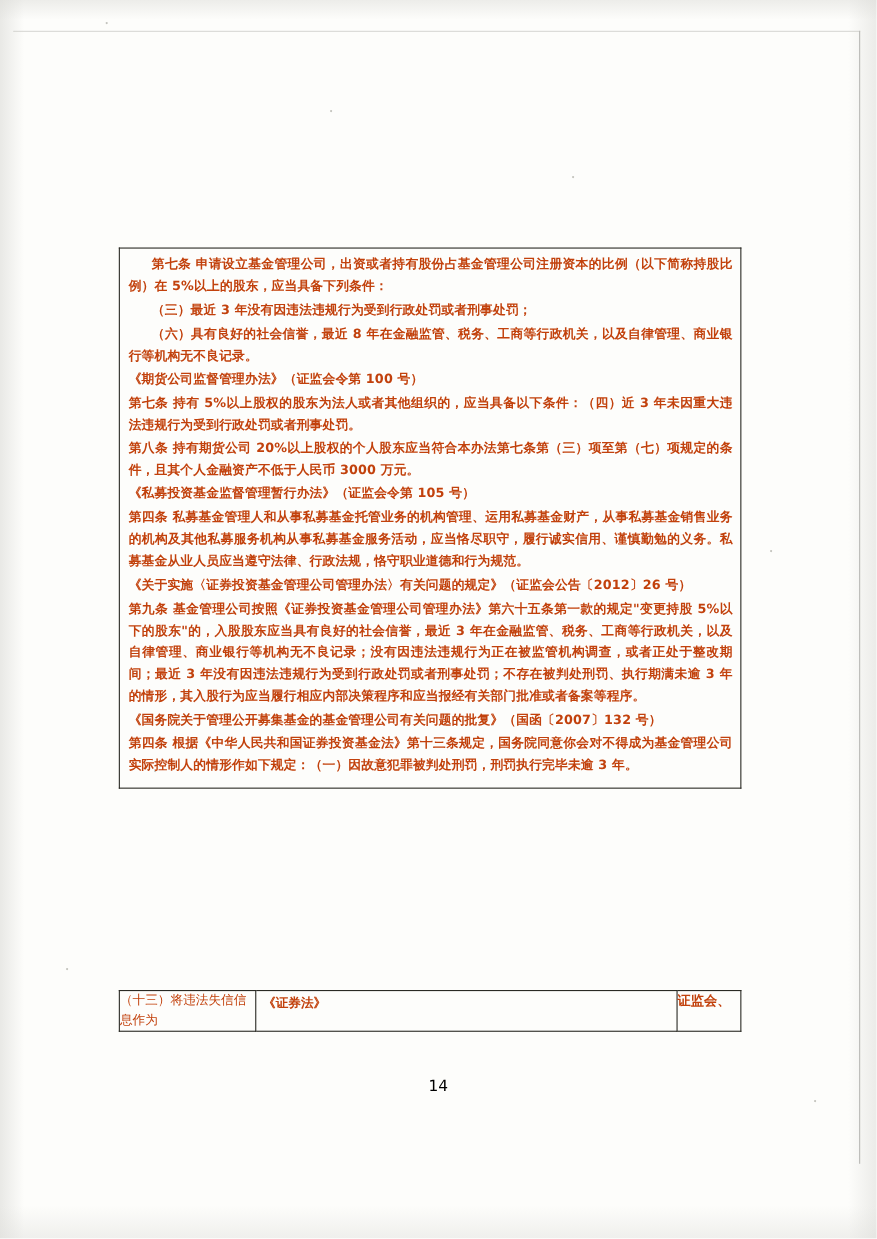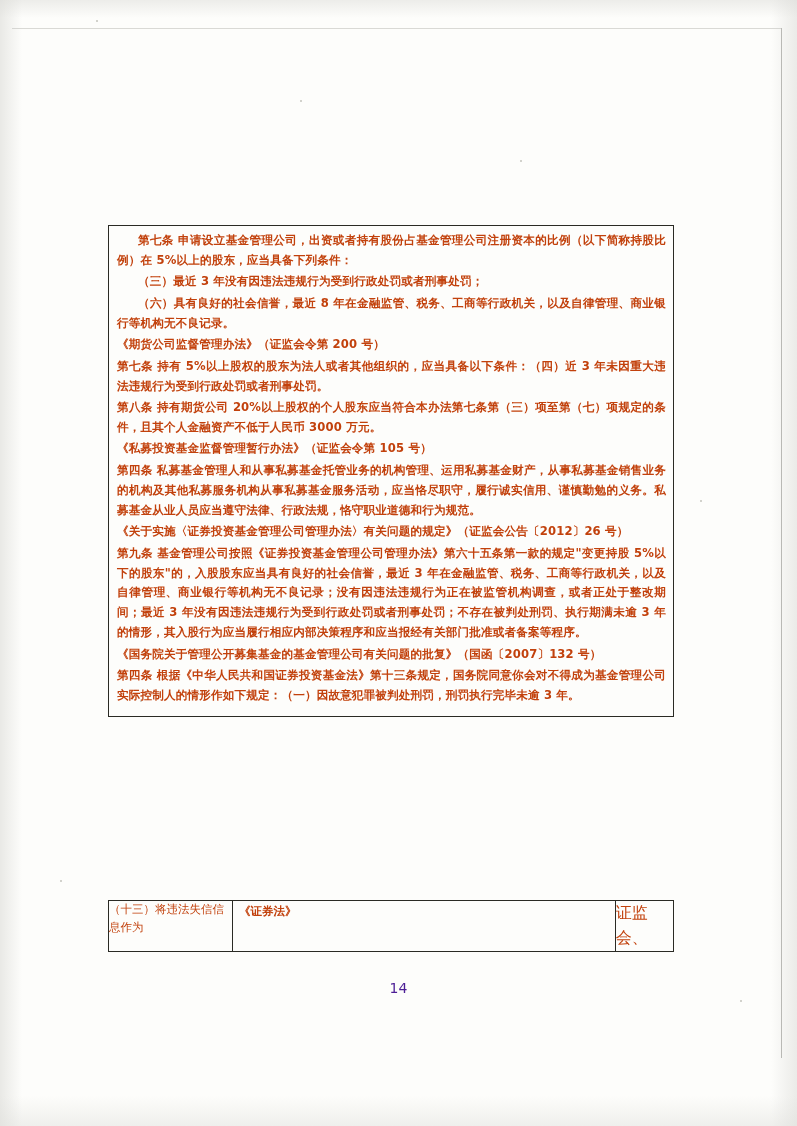--- a/index.html
+++ b/index.html
@@ -104,23 +104,23 @@
   .cell-left {
     width: 126px;
     padding: 6px 4px 6px 6px;
     font-size: 11.5px;
     line-height: 1.55;
     font-weight: normal;
   }
   .cell-right {
     width: 58px;
     padding: 6px 4px 6px 6px;
-    font-size: 16px;
+    font-size: 12px;
     line-height: 1.55;
-    font-weight: normal;
+    font-weight: bold;
   }
   .cell-wide {
     width: 566px;
   }
 
   p.para {
     margin: 0 0 1.5px 0;
     font-size: 11.6px;
     line-height: 1.72;
     font-weight: bold;
@@ -139,21 +139,21 @@
     letter-spacing: .15px;
   }
 
   .page-number {
     position: absolute;
     left: 0;
     top: 980px;
     width: 797px;
     text-align: center;
     font-size: 14px;
-    color: #4c1d95;
+    color: #000000;
     font-family: "DejaVu Sans", sans-serif;
   }
 
   
   .speck {
     position: absolute;
     background: #c3c3bd;
     border-radius: 50%;
   }
 </style>
@@ -184,21 +184,21 @@
   <div class="speck" style="left:740px;top:1000px;width:2px;height:2px;"></div>
 
   <table class="doc-table">
     <tbody>
       <tr>
         <td class="cell-wide">
           <div class="cell-main">
             <p class="para indent">第七条 申请设立基金管理公司，出资或者持有股份占基金管理公司注册资本的比例（以下简称持股比例）在 5%以上的股东，应当具备下列条件：</p>
             <p class="para indent">（三）最近 3 年没有因违法违规行为受到行政处罚或者刑事处罚；</p>
             <p class="para indent">（六）具有良好的社会信誉，最近 8 年在金融监管、税务、工商等行政机关，以及自律管理、商业银行等机构无不良记录。</p>
-            <p class="title-line">《期货公司监督管理办法》（证监会令第 200 号）</p>
+            <p class="title-line">《期货公司监督管理办法》（证监会令第 100 号）</p>
             <p class="para">第七条 持有 5%以上股权的股东为法人或者其他组织的，应当具备以下条件：（四）近 3 年未因重大违法违规行为受到行政处罚或者刑事处罚。</p>
             <p class="para">第八条 持有期货公司 20%以上股权的个人股东应当符合本办法第七条第（三）项至第（七）项规定的条件，且其个人金融资产不低于人民币 3000 万元。</p>
             <p class="title-line">《私募投资基金监督管理暂行办法》（证监会令第 105 号）</p>
             <p class="para">第四条 私募基金管理人和从事私募基金托管业务的机构管理、运用私募基金财产，从事私募基金销售业务的机构及其他私募服务机构从事私募基金服务活动，应当恪尽职守，履行诚实信用、谨慎勤勉的义务。私募基金从业人员应当遵守法律、行政法规，恪守职业道德和行为规范。</p>
             <p class="title-line">《关于实施〈证券投资基金管理公司管理办法〉有关问题的规定》（证监会公告〔2012〕26 号）</p>
             <p class="para">第九条 基金管理公司按照《证券投资基金管理公司管理办法》第六十五条第一款的规定"变更持股 5%以下的股东"的，入股股东应当具有良好的社会信誉，最近 3 年在金融监管、税务、工商等行政机关，以及自律管理、商业银行等机构无不良记录；没有因违法违规行为正在被监管机构调查，或者正处于整改期间；最近 3 年没有因违法违规行为受到行政处罚或者刑事处罚；不存在被判处刑罚、执行期满未逾 3 年的情形，其入股行为应当履行相应内部决策程序和应当报经有关部门批准或者备案等程序。</p>
             <p class="title-line">《国务院关于管理公开募集基金的基金管理公司有关问题的批复》（国函〔2007〕132 号）</p>
             <p class="para">第四条 根据《中华人民共和国证券投资基金法》第十三条规定，国务院同意你会对不得成为基金管理公司实际控制人的情形作如下规定：（一）因故意犯罪被判处刑罚，刑罚执行完毕未逾 3 年。</p>
           </div>
         </td>

